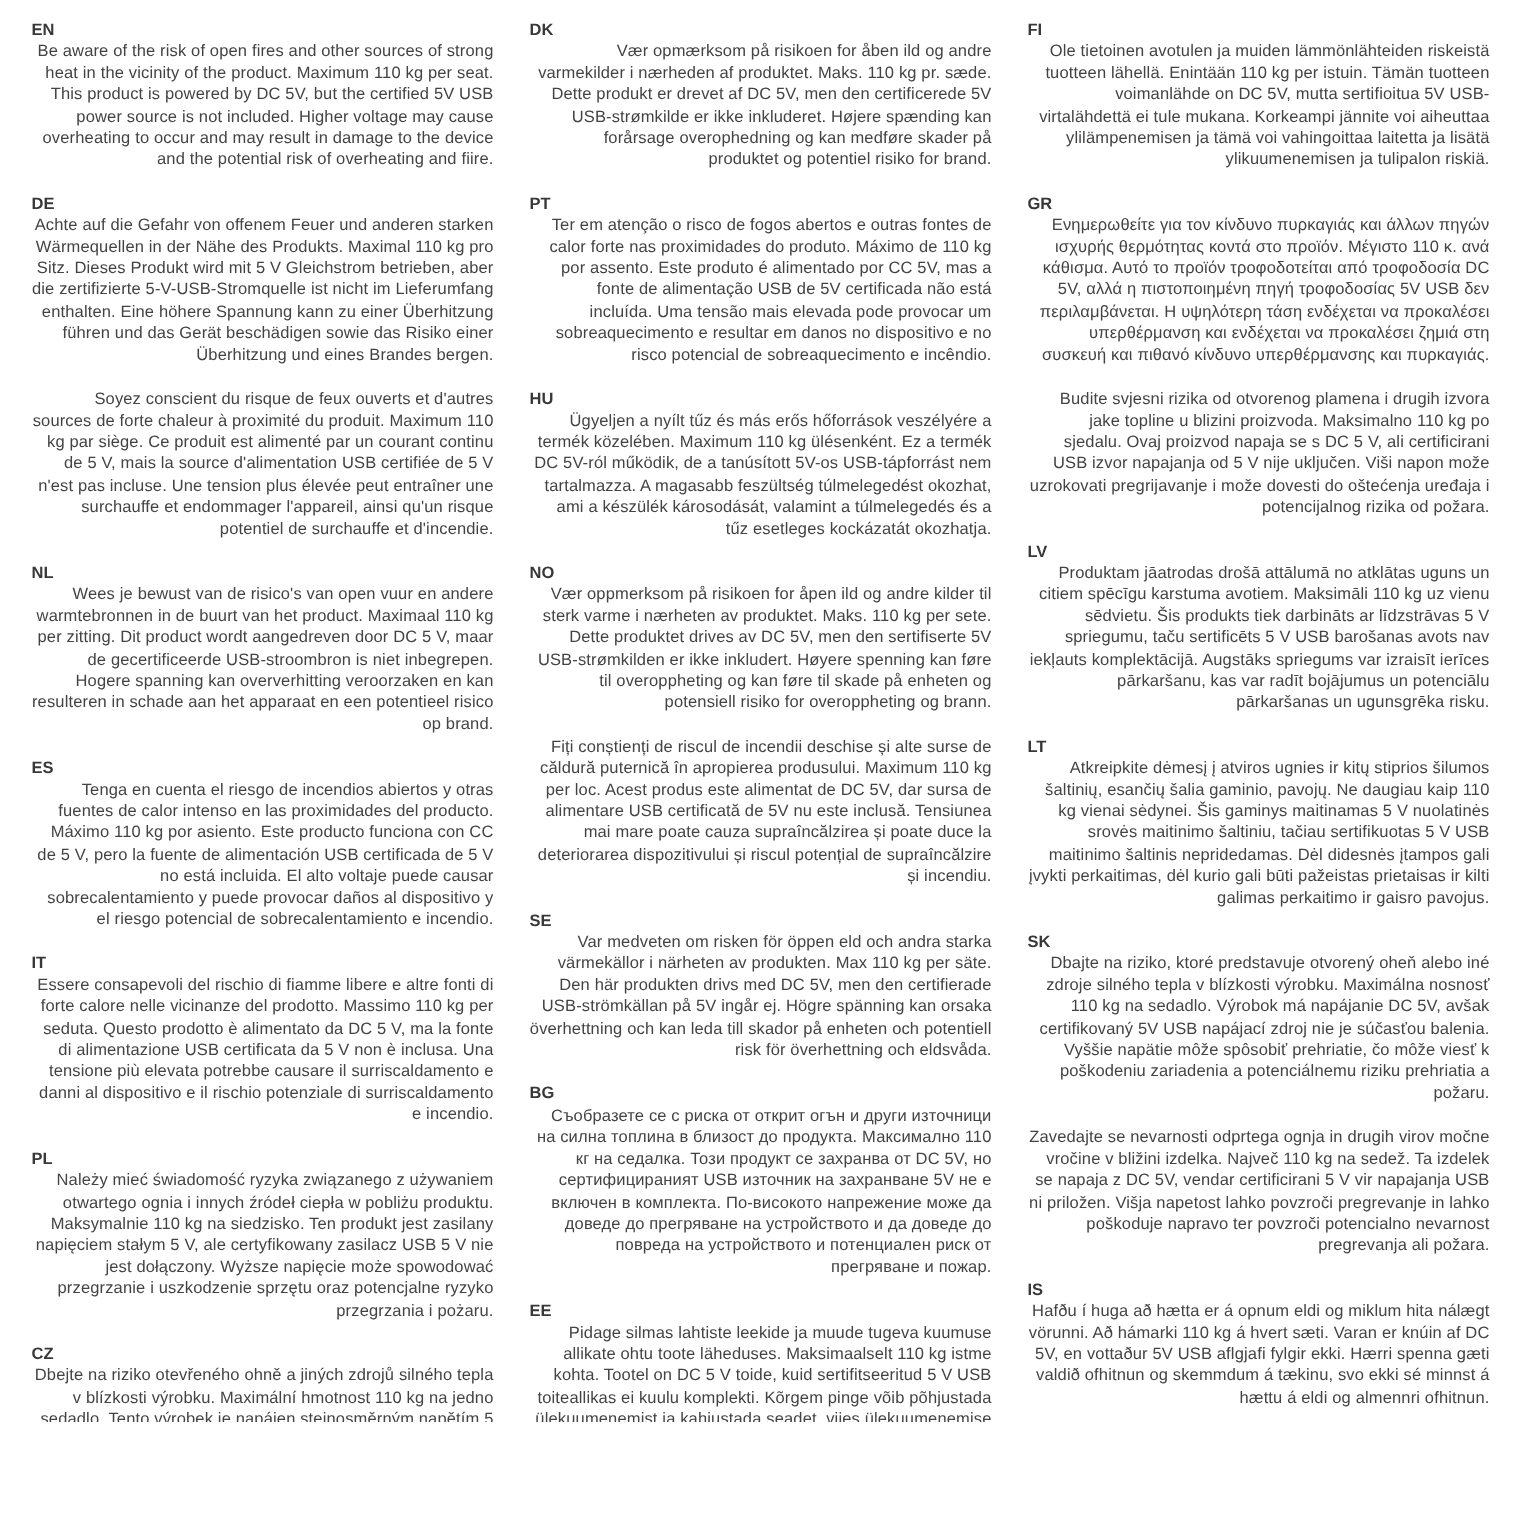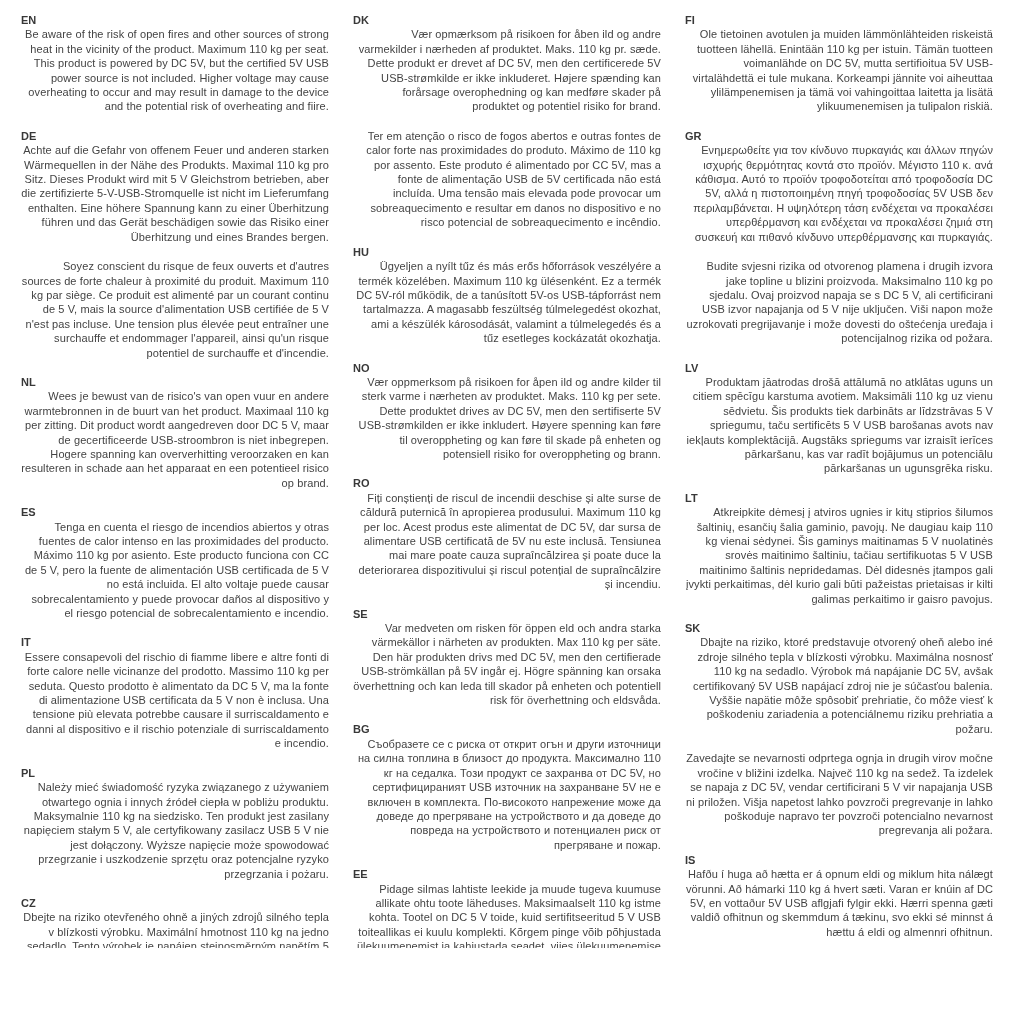--- a/index.html
+++ b/index.html
@@ -76,32 +76,32 @@
       <div class="text">Dbejte na riziko otevřeného ohně a jiných zdrojů silného tepla v blízkosti výrobku. Maximální hmotnost 110 kg na jedno sedadlo. Tento výrobek je napájen stejnosměrným napětím 5 V, certifikovaný zdroj napájení 5 V USB ale není součástí dodávky. Vyšší napětí může způsobit přehřátí a může mít za následek poškození zařízení a vést k potenciálnímu riziku přehřátí a požáru.</div>
     </div>
   </div>
 
   <div class="col">
     <div class="section">
       <div class="code">DK</div>
       <div class="text">Vær opmærksom på risikoen for åben ild og andre varmekilder i nærheden af produktet. Maks. 110 kg pr. sæde. Dette produkt er drevet af DC 5V, men den certificerede 5V USB-strømkilde er ikke inkluderet. Højere spænding kan forårsage overophedning og kan medføre skader på produktet og potentiel risiko for brand.</div>
     </div>
     <div class="section">
+      <div class="code">PT</div>
       <div class="text">Ter em atenção o risco de fogos abertos e outras fontes de calor forte nas proximidades do produto. Máximo de 110 kg por assento. Este produto é alimentado por CC 5V, mas a fonte de alimentação USB de 5V certificada não está incluída. Uma tensão mais elevada pode provocar um sobreaquecimento e resultar em danos no dispositivo e no risco potencial de sobreaquecimento e incêndio.</div>
     </div>
     <div class="section">
       <div class="code">HU</div>
       <div class="text">Ügyeljen a nyílt tűz és más erős hőforrások veszélyére a termék közelében. Maximum 110 kg ülésenként. Ez a termék DC 5V-ról működik, de a tanúsított 5V-os USB-tápforrást nem tartalmazza. A magasabb feszültség túlmelegedést okozhat, ami a készülék károsodását, valamint a túlmelegedés és a tűz esetleges kockázatát okozhatja.</div>
     </div>
     <div class="section">
       <div class="code">NO</div>
       <div class="text">Vær oppmerksom på risikoen for åpen ild og andre kilder til sterk varme i nærheten av produktet. Maks. 110 kg per sete. Dette produktet drives av DC 5V, men den sertifiserte 5V USB-strømkilden er ikke inkludert. Høyere spenning kan føre til overoppheting og kan føre til skade på enheten og potensiell risiko for overoppheting og brann.</div>
     </div>
     <div class="section">
-      <div class="code">RO</div>
       <div class="text">Fiți conștienți de riscul de incendii deschise și alte surse de căldură puternică în apropierea produsului. Maximum 110 kg per loc. Acest produs este alimentat de DC 5V, dar sursa de alimentare USB certificată de 5V nu este inclusă. Tensiunea mai mare poate cauza supraîncălzirea și poate duce la deteriorarea dispozitivului și riscul potențial de supraîncălzire și incendiu.</div>
     </div>
     <div class="section">
       <div class="code">SE</div>
       <div class="text">Var medveten om risken för öppen eld och andra starka värmekällor i närheten av produkten. Max 110 kg per säte. Den här produkten drivs med DC 5V, men den certifierade USB-strömkällan på 5V ingår ej. Högre spänning kan orsaka överhettning och kan leda till skador på enheten och potentiell risk för överhettning och eldsvåda.</div>
     </div>
     <div class="section">
       <div class="code">BG</div>
       <div class="text">Съобразете се с риска от открит огън и други източници на силна топлина в близост до продукта. Максимално 110 кг на седалка. Този продукт се захранва от DC 5V, но сертифицираният USB източник на захранване 5V не е включен в комплекта. По-високото напрежение може да доведе до прегряване на устройството и да доведе до повреда на устройството и потенциален риск от прегряване и пожар.</div>
     </div>

